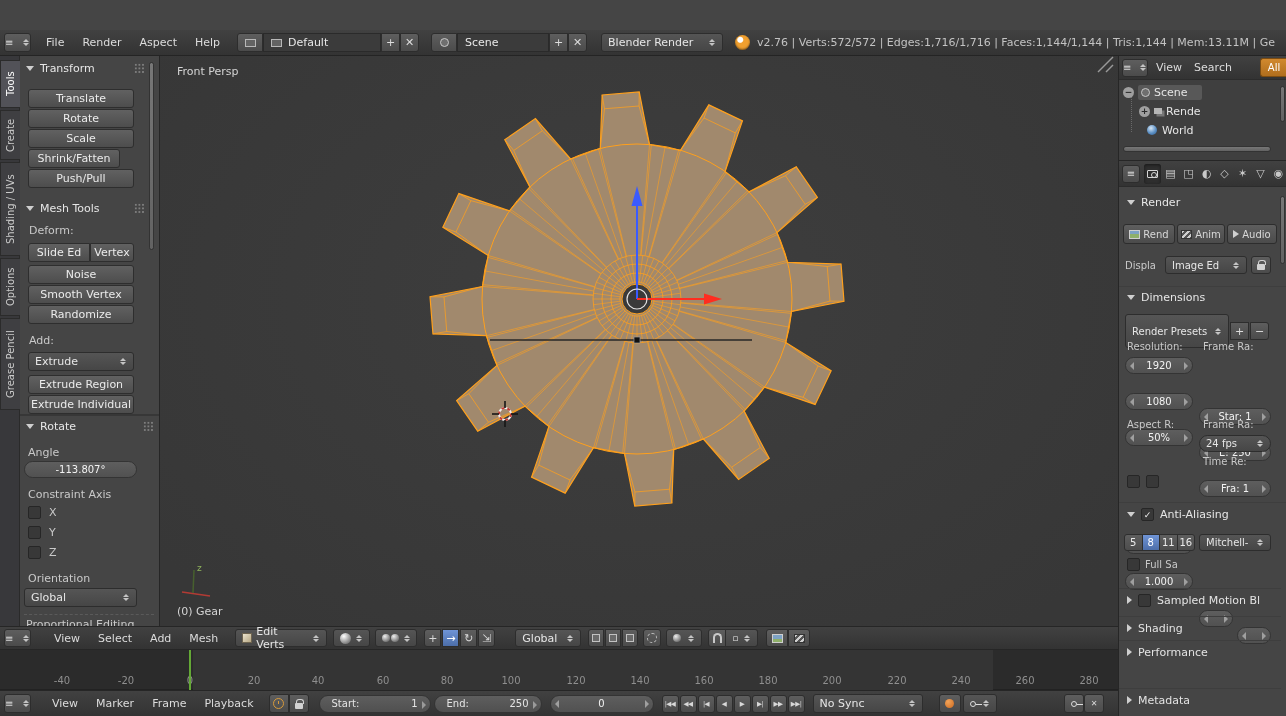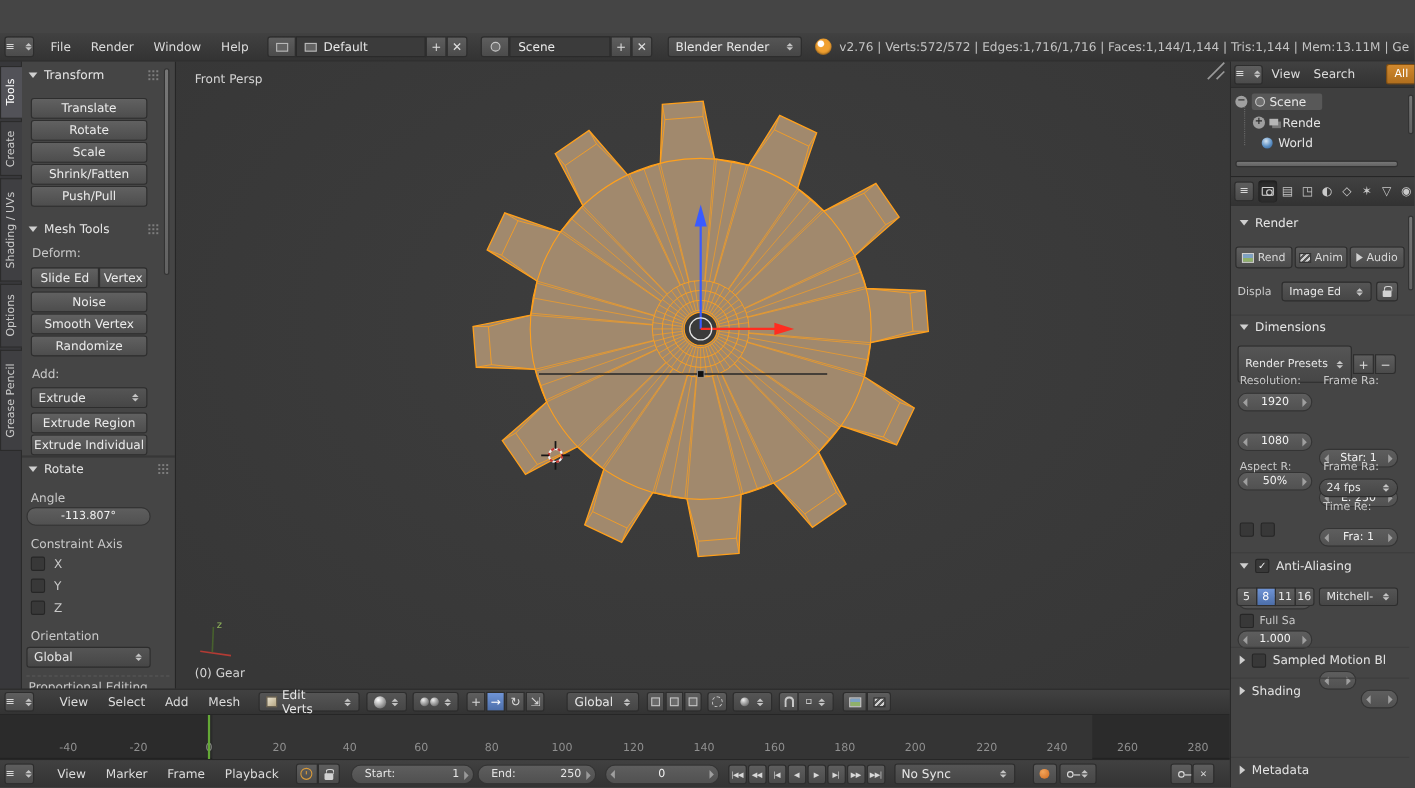--- a/index.html
+++ b/index.html
@@ -92,21 +92,21 @@
 <div id="app">
 
 
 <div class="abs flex hdrbar" style="left:0;top:30px;width:1286px;height:26px;border-bottom:1px solid #242424">
   <div class="iconbtn" style="width:27px;margin-left:4px">
     <span style="font-size:10px">≡</span>
     <span class="dda"></span>
   </div>
   <span class="menu" style="margin-left:6px">File</span>
   <span class="menu">Render</span>
-  <span class="menu">Window</span>
+  <span class="menu">Aspect</span>
   <span class="menu">Help</span>
   <div class="iconbtn" style="width:26px;margin-left:8px;border-radius:3px 0 0 3px">
     <span class="screenic"></span>
   </div>
   <div class="browse" style="width:118px;border-radius:0">
     <span class="screenic"></span>
     <span>Default</span>
   </div>
   <div class="sqbtn">+</div>
   <div class="sqbtn" style="border-radius:0 3px 3px 0">✕</div>
@@ -136,21 +136,21 @@
 
 <div id="toolshelf" class="abs">
   <div class="phdr abs" style="left:6px;top:6px;right:14px">
     <span class="tri"></span>
     <span>Transform</span>
     <span class="dots"></span>
   </div>
   <div class="tbtn abs" style="left:8px;top:32px;width:106px">Translate</div>
   <div class="tbtn abs" style="left:8px;top:52px;width:106px">Rotate</div>
   <div class="tbtn abs" style="left:8px;top:72px;width:106px">Scale</div>
-  <div class="tbtn abs" style="left:8px;top:92px;width:106px">Shrink/Fatten</div>
+  <div class="tbtn abs" style="left:8px;top:92px;width:92px">Shrink/Fatten</div>
   <div class="tbtn abs" style="left:8px;top:112px;width:106px">Push/Pull</div>
 
   <div class="phdr abs" style="left:6px;top:146px;right:14px">
     <span class="tri"></span>
     <span>Mesh Tools</span>
     <span class="dots"></span>
   </div>
   <span class="lbl abs" style="left:9px;top:168px">Deform:</span>
   <div class="tbtn abs" style="left:8px;top:186px;width:62px;border-radius:3px 0 0 3px">Slide Ed</div>
   <div class="tbtn abs" style="left:70px;top:186px;width:44px;border-radius:0 3px 3px 0">Vertex</div>
@@ -732,20 +732,24 @@
 
     <div class="collhdr" style="top:428px">
       <span class="trir"></span>
       <span>Shading</span>
     </div>
     <div class="collhdr" style="top:400px">
       <span class="trir"></span>
       <span class="check"></span>
       <span style="white-space:nowrap;overflow:hidden">Sampled Motion Bl</span>
     </div>
+    <div class="collhdr" style="top:452px">
+      <span class="trir"></span>
+      <span>Performance</span>
+    </div>
     <div class="collhdr" style="top:500px">
       <span class="trir"></span>
       <span>Metadata</span>
     </div>
     <div class="scroll" style="right:2px;top:8px;width:5px;height:68px"></div>
   </div>
 </div>
 
 </div>
 

